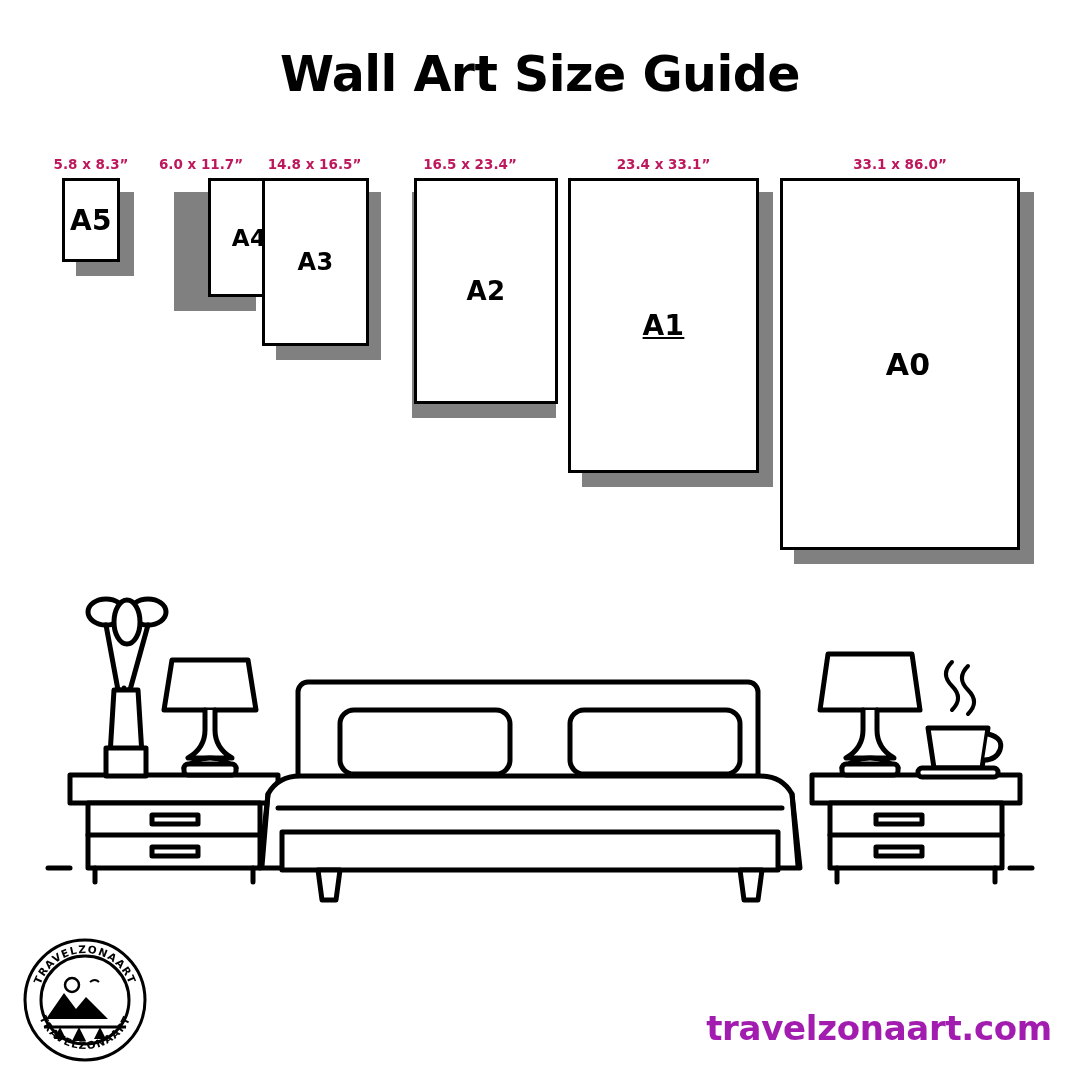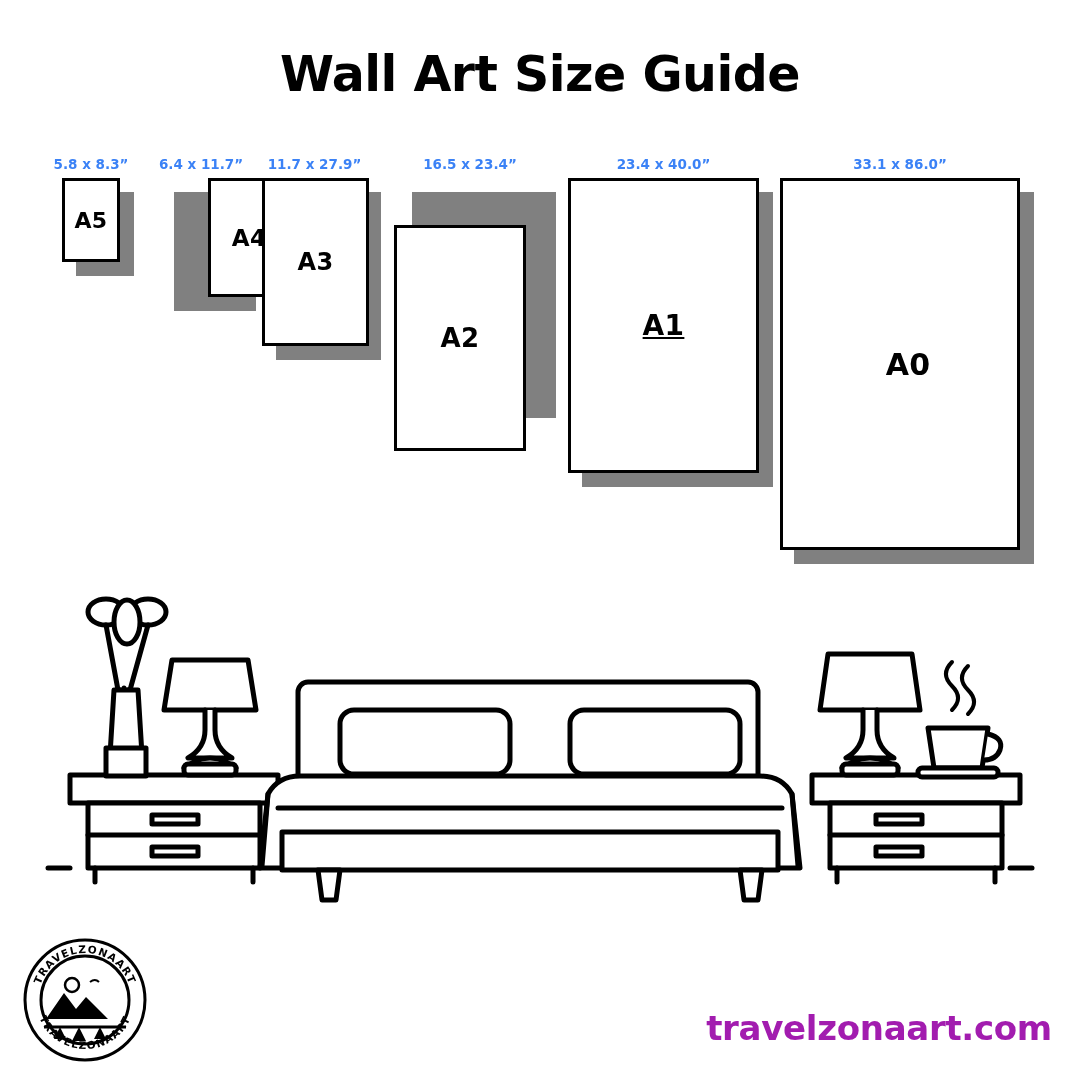--- a/index.html
+++ b/index.html
@@ -42,21 +42,21 @@
   }
   .frame-caption {
     position: absolute;
     top: 0;
     left: 0;
     width: 100%;
     text-align: center;
     font-size: 13.5px;
     font-weight: bold;
     white-space: nowrap;
-    color: #3b82f6;
+    color: #be185d;
   }
   .frame-shadow {
     position: absolute;
     background: #808080;
   }
   .frame-box {
     position: absolute;
     background: #ffffff;
     border: 3px solid #000000;
     box-sizing: border-box;
@@ -102,46 +102,46 @@
 </head>
 <body>
 
 <div id="page-title">Wall Art Size Guide</div>
 
 <div id="frames">
     <div class="frame-group" style="left: 43px; top: 156px; width: 96px; height: 128px;">
       <div class="frame-caption">5.8 x 8.3”</div>
       <div class="frame-shadow" style="left: 33px; top: 36px; width: 58px; height: 84px;"></div>
       <div class="frame-box" style="left: 19px; top: 22px; width: 58px; height: 84px;">
-        <span class="frame-label" style="font-size: 22px;">A5</span>
+        <span class="frame-label" style="font-size: 28px;">A5</span>
       </div>
     </div>
     <div class="frame-group" style="left: 146px; top: 156px; width: 110px; height: 163px;">
-      <div class="frame-caption">6.4 x 11.7”</div>
+      <div class="frame-caption">6.0 x 11.7”</div>
       <div class="frame-shadow" style="left: 28px; top: 36px; width: 82px; height: 119px;"></div>
       <div class="frame-box" style="left: 14px; top: 22px; width: 82px; height: 119px; margin-left: 48px;">
         <span class="frame-label" style="font-size: 23px;">A4</span>
       </div>
     </div>
     <div class="frame-group" style="left: 248.5px; top: 156px; width: 132px; height: 212px;">
-      <div class="frame-caption">11.7 x 27.9”</div>
+      <div class="frame-caption">14.8 x 16.5”</div>
       <div class="frame-shadow" style="left: 27.5px; top: 36px; width: 105px; height: 168px;"></div>
       <div class="frame-box" style="left: 13.5px; top: 22px; width: 107px; height: 168px;">
         <span class="frame-label" style="font-size: 24px;">A3</span>
       </div>
     </div>
     <div class="frame-group" style="left: 388px; top: 156px; width: 164px; height: 270px;">
       <div class="frame-caption">16.5 x 23.4”</div>
       <div class="frame-shadow" style="left: 24px; top: 36px; width: 144px; height: 226px;"></div>
-      <div class="frame-box" style="left: 6px; top: 22px; width: 132px; height: 226px; margin-top: 47px;">
+      <div class="frame-box" style="left: 26px; top: 22px; width: 144px; height: 226px;">
         <span class="frame-label" style="font-size: 26px;">A2</span>
       </div>
     </div>
     <div class="frame-group" style="left: 557.5px; top: 156px; width: 212px; height: 339px;">
-      <div class="frame-caption">23.4 x 40.0”</div>
+      <div class="frame-caption">23.4 x 33.1”</div>
       <div class="frame-shadow" style="left: 24.5px; top: 36px; width: 191px; height: 295px;"></div>
       <div class="frame-box" style="left: 10.5px; top: 22px; width: 191px; height: 295px;">
         <span class="frame-label" style="font-size: 28px; text-decoration: underline;">A1</span>
       </div>
     </div>
     <div class="frame-group" style="left: 770px; top: 156px; width: 260px; height: 416px;">
       <div class="frame-caption">33.1 x 86.0”</div>
       <div class="frame-shadow" style="left: 24px; top: 36px; width: 240px; height: 372px;"></div>
       <div class="frame-box" style="left: 10px; top: 22px; width: 240px; height: 372px; padding-left: 16px;">
         <span class="frame-label" style="font-size: 30px;">A0</span>

